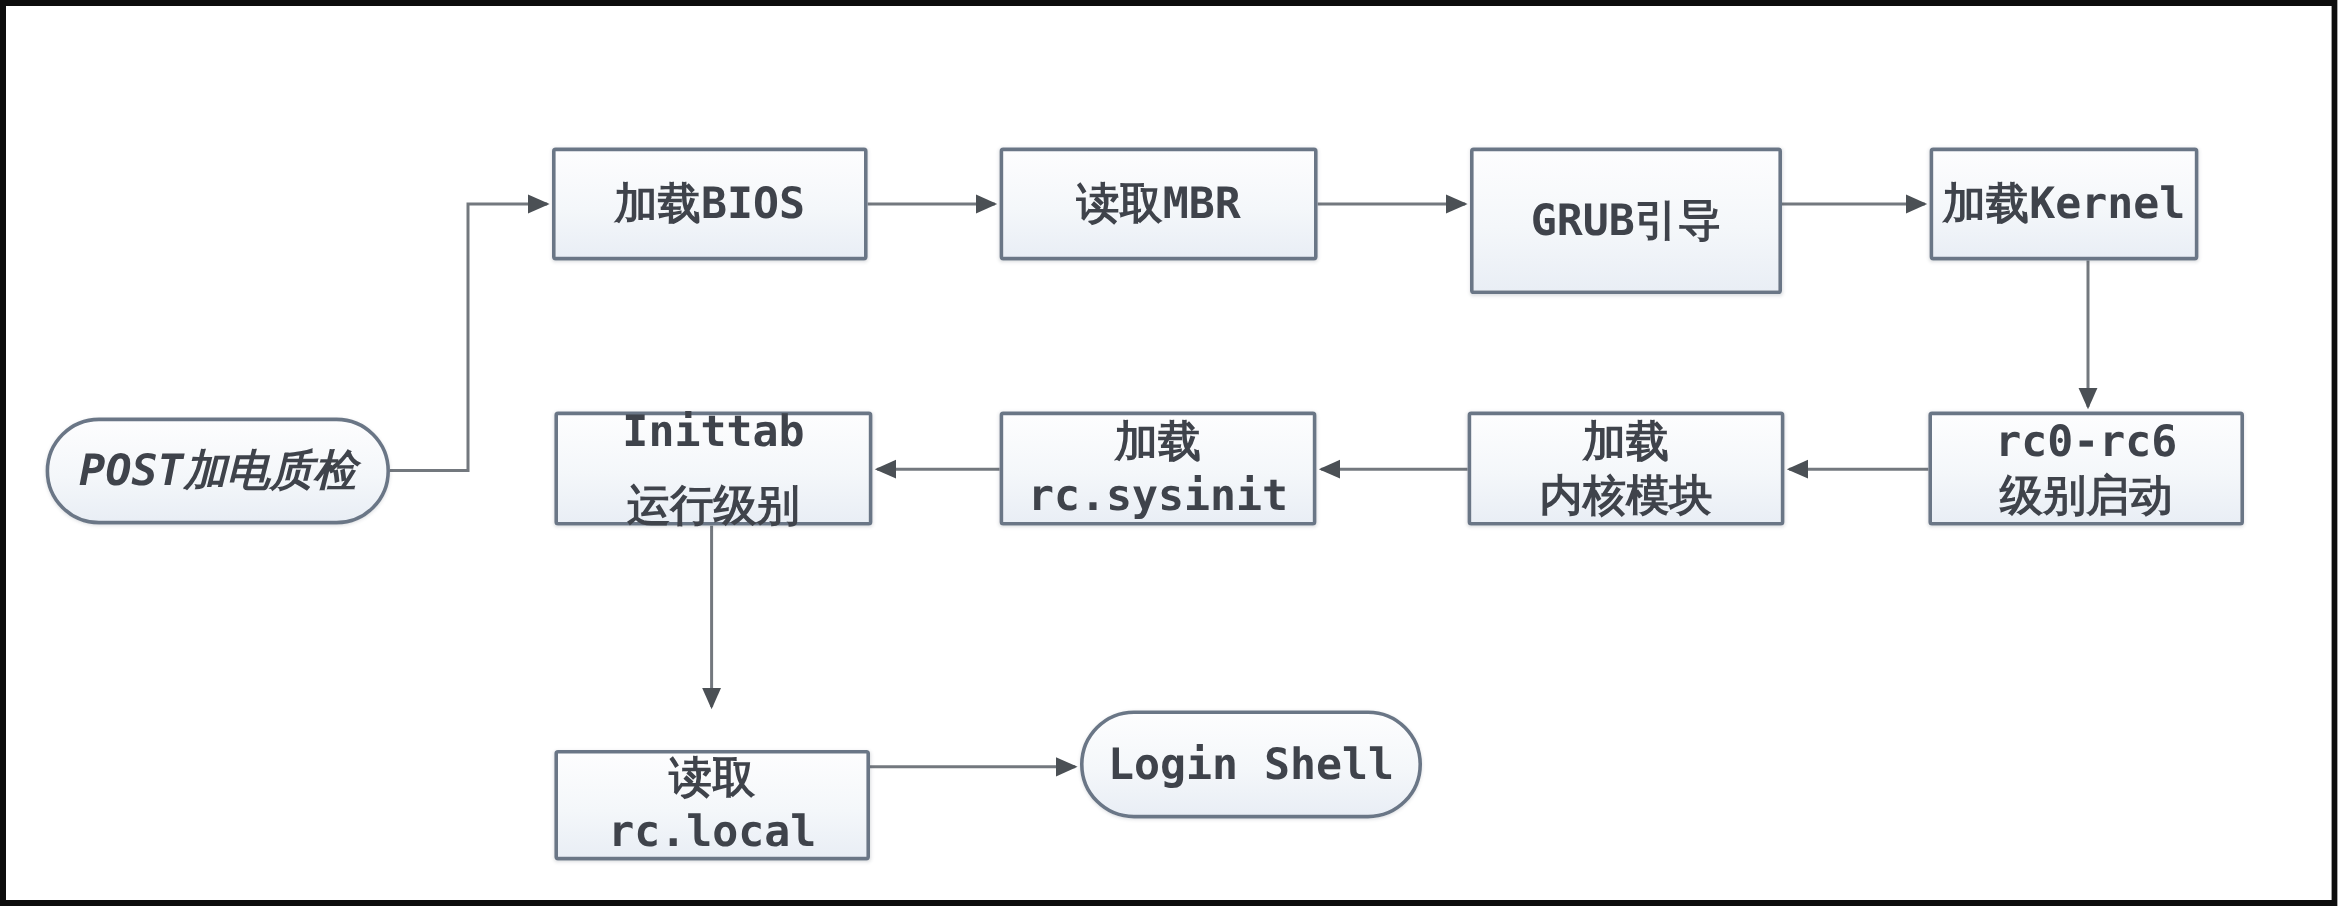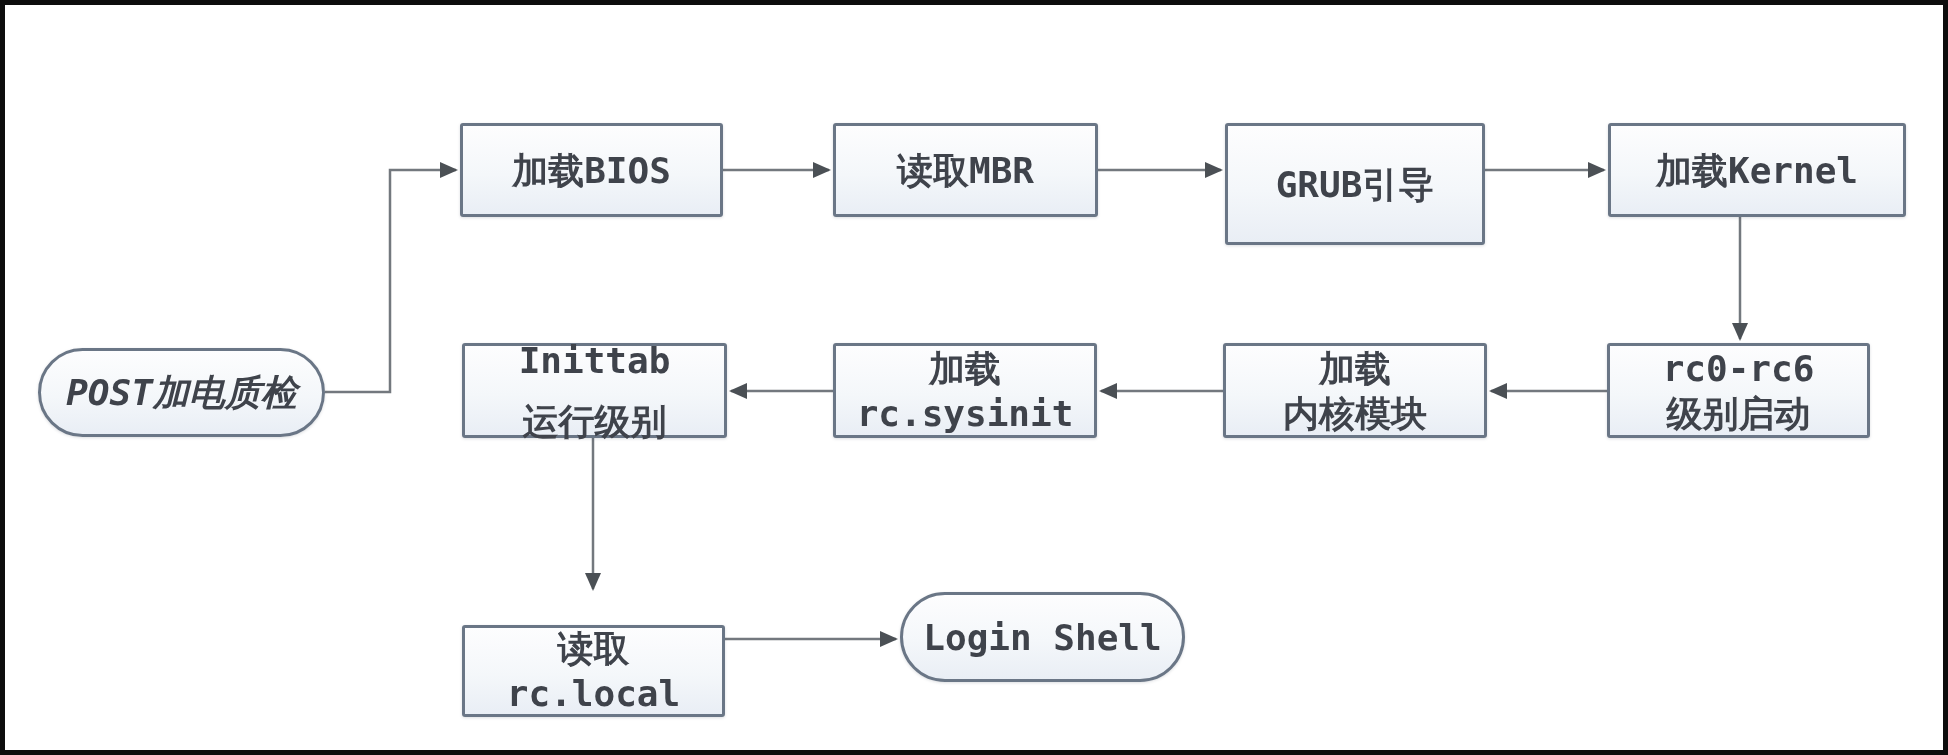--- a/index.html
+++ b/index.html
@@ -29,21 +29,21 @@
     line-height: 45px;
     box-shadow: 0 1px 3px rgba(60,70,90,0.18);
   }
   .process { border-radius: 3px; }
   .terminator { border-radius: 46px; }
   
   #n-post    { left: 33px;   top: 343px; width: 287px; height: 89px; font-style: italic; }
   #n-bios    { left: 455px;  top: 118px; width: 263px; height: 94px; }
   #n-mbr     { left: 828px;  top: 118px; width: 265px; height: 94px; }
   #n-grub    { left: 1220px; top: 118px; width: 260px; height: 122px; }
-  #n-kernel  { left: 1603px; top: 118px; width: 298px; height: 94px; }
+  #n-kernel  { left: 1603px; top: 118px; width: 224px; height: 94px; }
   #n-rc06    { left: 1602px; top: 338px; width: 263px; height: 95px; }
   #n-modules { left: 1218px; top: 338px; width: 264px; height: 95px; }
   #n-sysinit { left: 828px;  top: 338px; width: 264px; height: 95px; }
   #n-inittab { left: 457px;  top: 338px; width: 265px; height: 95px; gap: 16px; }
   #n-rclocal { left: 457px;  top: 588px; width: 263px; height: 92px; margin-top: 32px; }
   #n-login   { left: 895px;  top: 587px; width: 285px; height: 90px; }
   .edges {
     position: absolute;
     left: 0; top: 0;
     width: 1948px; height: 755px;

